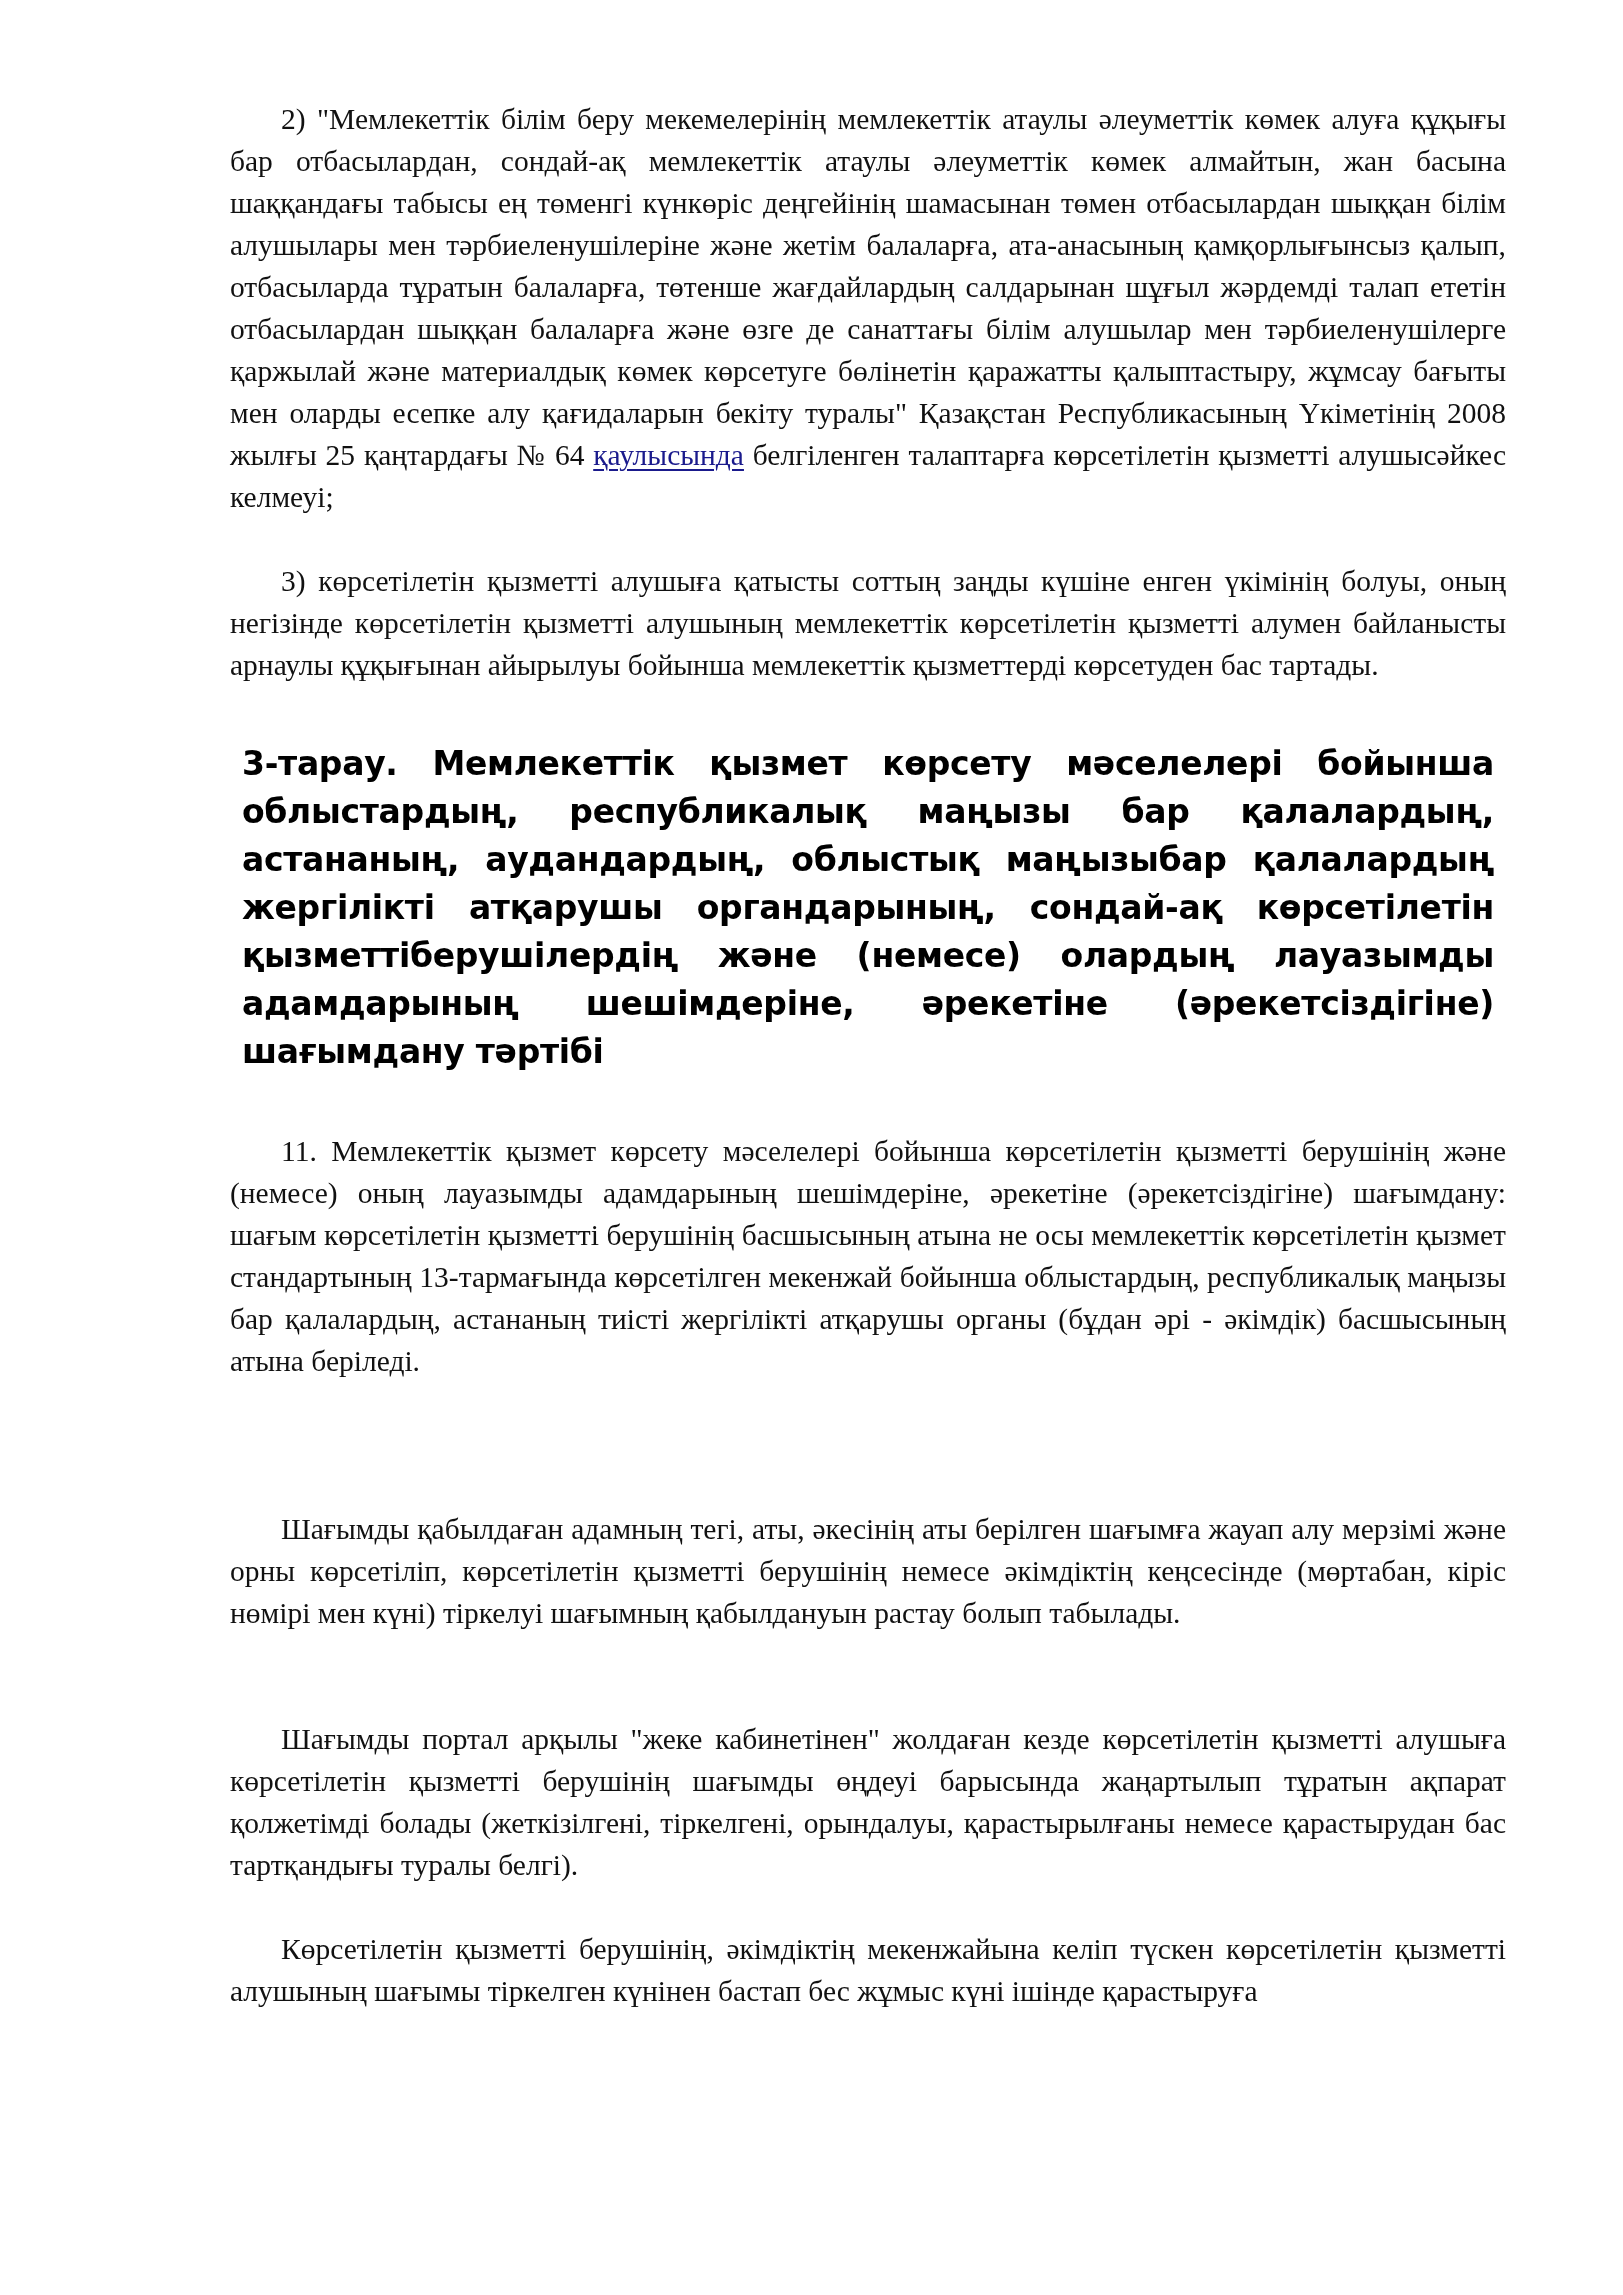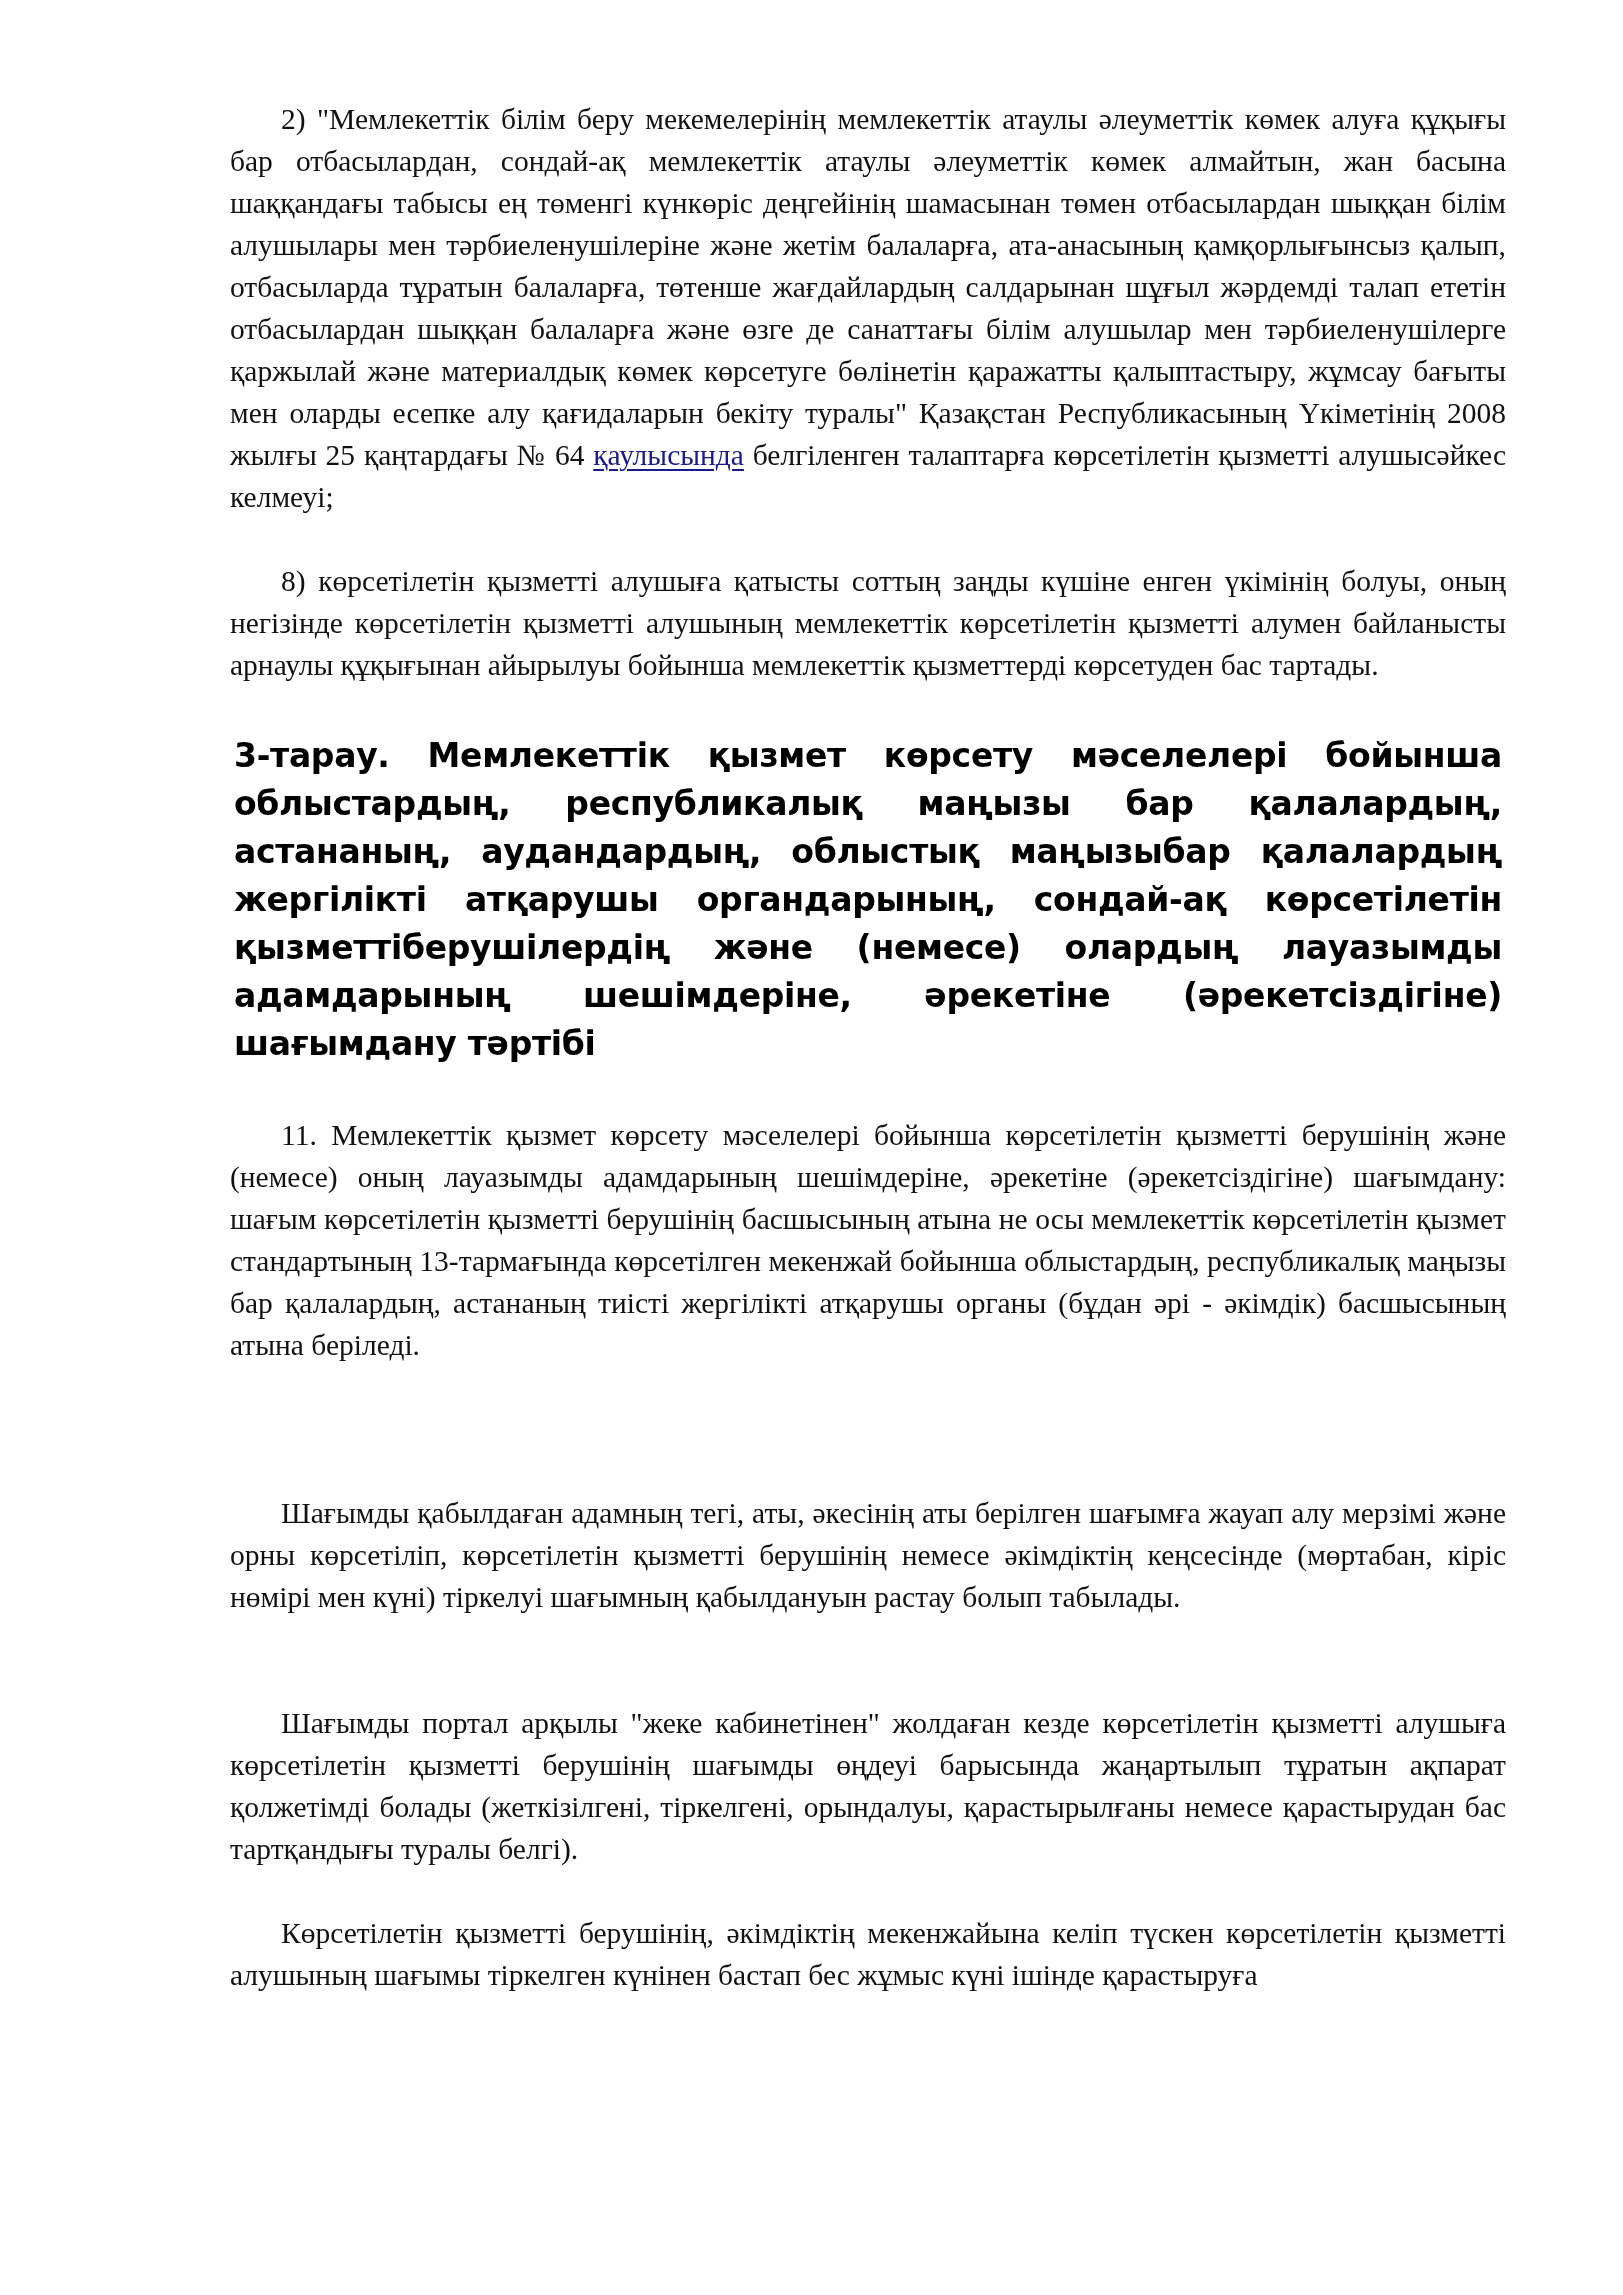--- a/index.html
+++ b/index.html
@@ -1,33 +1,33 @@
 <!DOCTYPE html>
 <html style="font-size:10.5px"><head>
 <meta charset="utf-8">
 <style>
   html, body { margin: 0; padding: 0; background: #ffffff; }
   body { width: 1624px; height: 2295px; position: relative; overflow: hidden; }
   .page { position: absolute; left: 230px; top: 98px; width: 1276px; color: #111111;
           font-family: "Liberation Serif", "DejaVu Serif", serif; font-size: 29.5px; line-height: 42px; }
   .para { margin: 0; text-align: justify; text-indent: 51px; }
   .gap { height: 42px; }
-  .heading { margin: 4px; font-family: "DejaVu Sans", "Liberation Sans", sans-serif; font-weight: bold;
+  .heading { margin: 12px; font-family: "DejaVu Sans", "Liberation Sans", sans-serif; font-weight: bold;
              font-size: 33px; line-height: 48px; text-align: justify; letter-spacing: -0.3px; color: #000; }
   a.link { color: #1a1a8c; text-decoration: underline; text-decoration-thickness: 2px; text-underline-offset: 3.9px; }
 </style>
 </head>
 <body>
 
 <div class="page">
   <p class="para"><span>2) "Мемлекеттік білім беру мекемелерінің мемлекеттік атаулы әлеуметтік көмек алуға құқығы бар отбасылардан, сондай-ақ мемлекеттік атаулы әлеуметтік көмек алмайтын, жан басына шаққандағы табысы ең төменгі күнкөріс деңгейінің шамасынан төмен отбасылардан шыққан білім алушылары мен тәрбиеленушілеріне және жетім балаларға, ата-анасының қамқорлығынсыз қалып, отбасыларда тұратын балаларға, төтенше жағдайлардың салдарынан шұғыл жәрдемді талап ететін отбасылардан шыққан балаларға және өзге де санаттағы білім алушылар мен тәрбиеленушілерге қаржылай және материалдық көмек көрсетуге бөлінетін қаражатты қалыптастыру, жұмсау бағыты мен оларды есепке алу қағидаларын бекіту туралы" Қазақстан Республикасының Үкіметінің 2008 жылғы 25 қаңтардағы № 64 </span><a class="link" href="#">қаулысында</a><span> белгіленген талаптарға көрсетілетін қызметті алушысәйкес келмеуі;</span></p>
 
   <div class="gap"></div>
 
-  <p class="para">8) көрсетілетін қызметті алушыға қатысты соттың заңды күшіне енген үкімінің болуы, оның негізінде көрсетілетін қызметті алушының мемлекеттік көрсетілетін қызметті алумен байланысты арнаулы құқығынан айырылуы бойынша мемлекеттік қызметтерді көрсетуден бас тартады.</p>
+  <p class="para">3) көрсетілетін қызметті алушыға қатысты соттың заңды күшіне енген үкімінің болуы, оның негізінде көрсетілетін қызметті алушының мемлекеттік көрсетілетін қызметті алумен байланысты арнаулы құқығынан айырылуы бойынша мемлекеттік қызметтерді көрсетуден бас тартады.</p>
 
   <div class="gap"></div>
 
   <h2 class="heading">3-тарау. Мемлекеттік қызмет көрсету мәселелері бойынша облыстардың, республикалық маңызы бар қалалардың, астананың, аудандардың, облыстық маңызыбар қалалардың жергілікті атқарушы органдарының, сондай-ақ көрсетілетін қызметтіберушілердің және (немесе) олардың лауазымды адамдарының шешімдеріне, әрекетіне (әрекетсіздігіне) шағымдану тәртібі</h2>
 
   <div class="gap"></div>
 
   <p class="para">11. Мемлекеттік қызмет көрсету мәселелері бойынша көрсетілетін қызметті берушінің және (немесе) оның лауазымды адамдарының шешімдеріне, әрекетіне (әрекетсіздігіне) шағымдану: шағым көрсетілетін қызметті берушінің басшысының атына не осы мемлекеттік көрсетілетін қызмет стандартының 13-тармағында көрсетілген мекенжай бойынша облыстардың, республикалық маңызы бар қалалардың, астананың тиісті жергілікті атқарушы органы (бұдан әрі - әкімдік) басшысының атына беріледі.</p>
   <div class="gap"></div>
   <div class="gap"></div>

